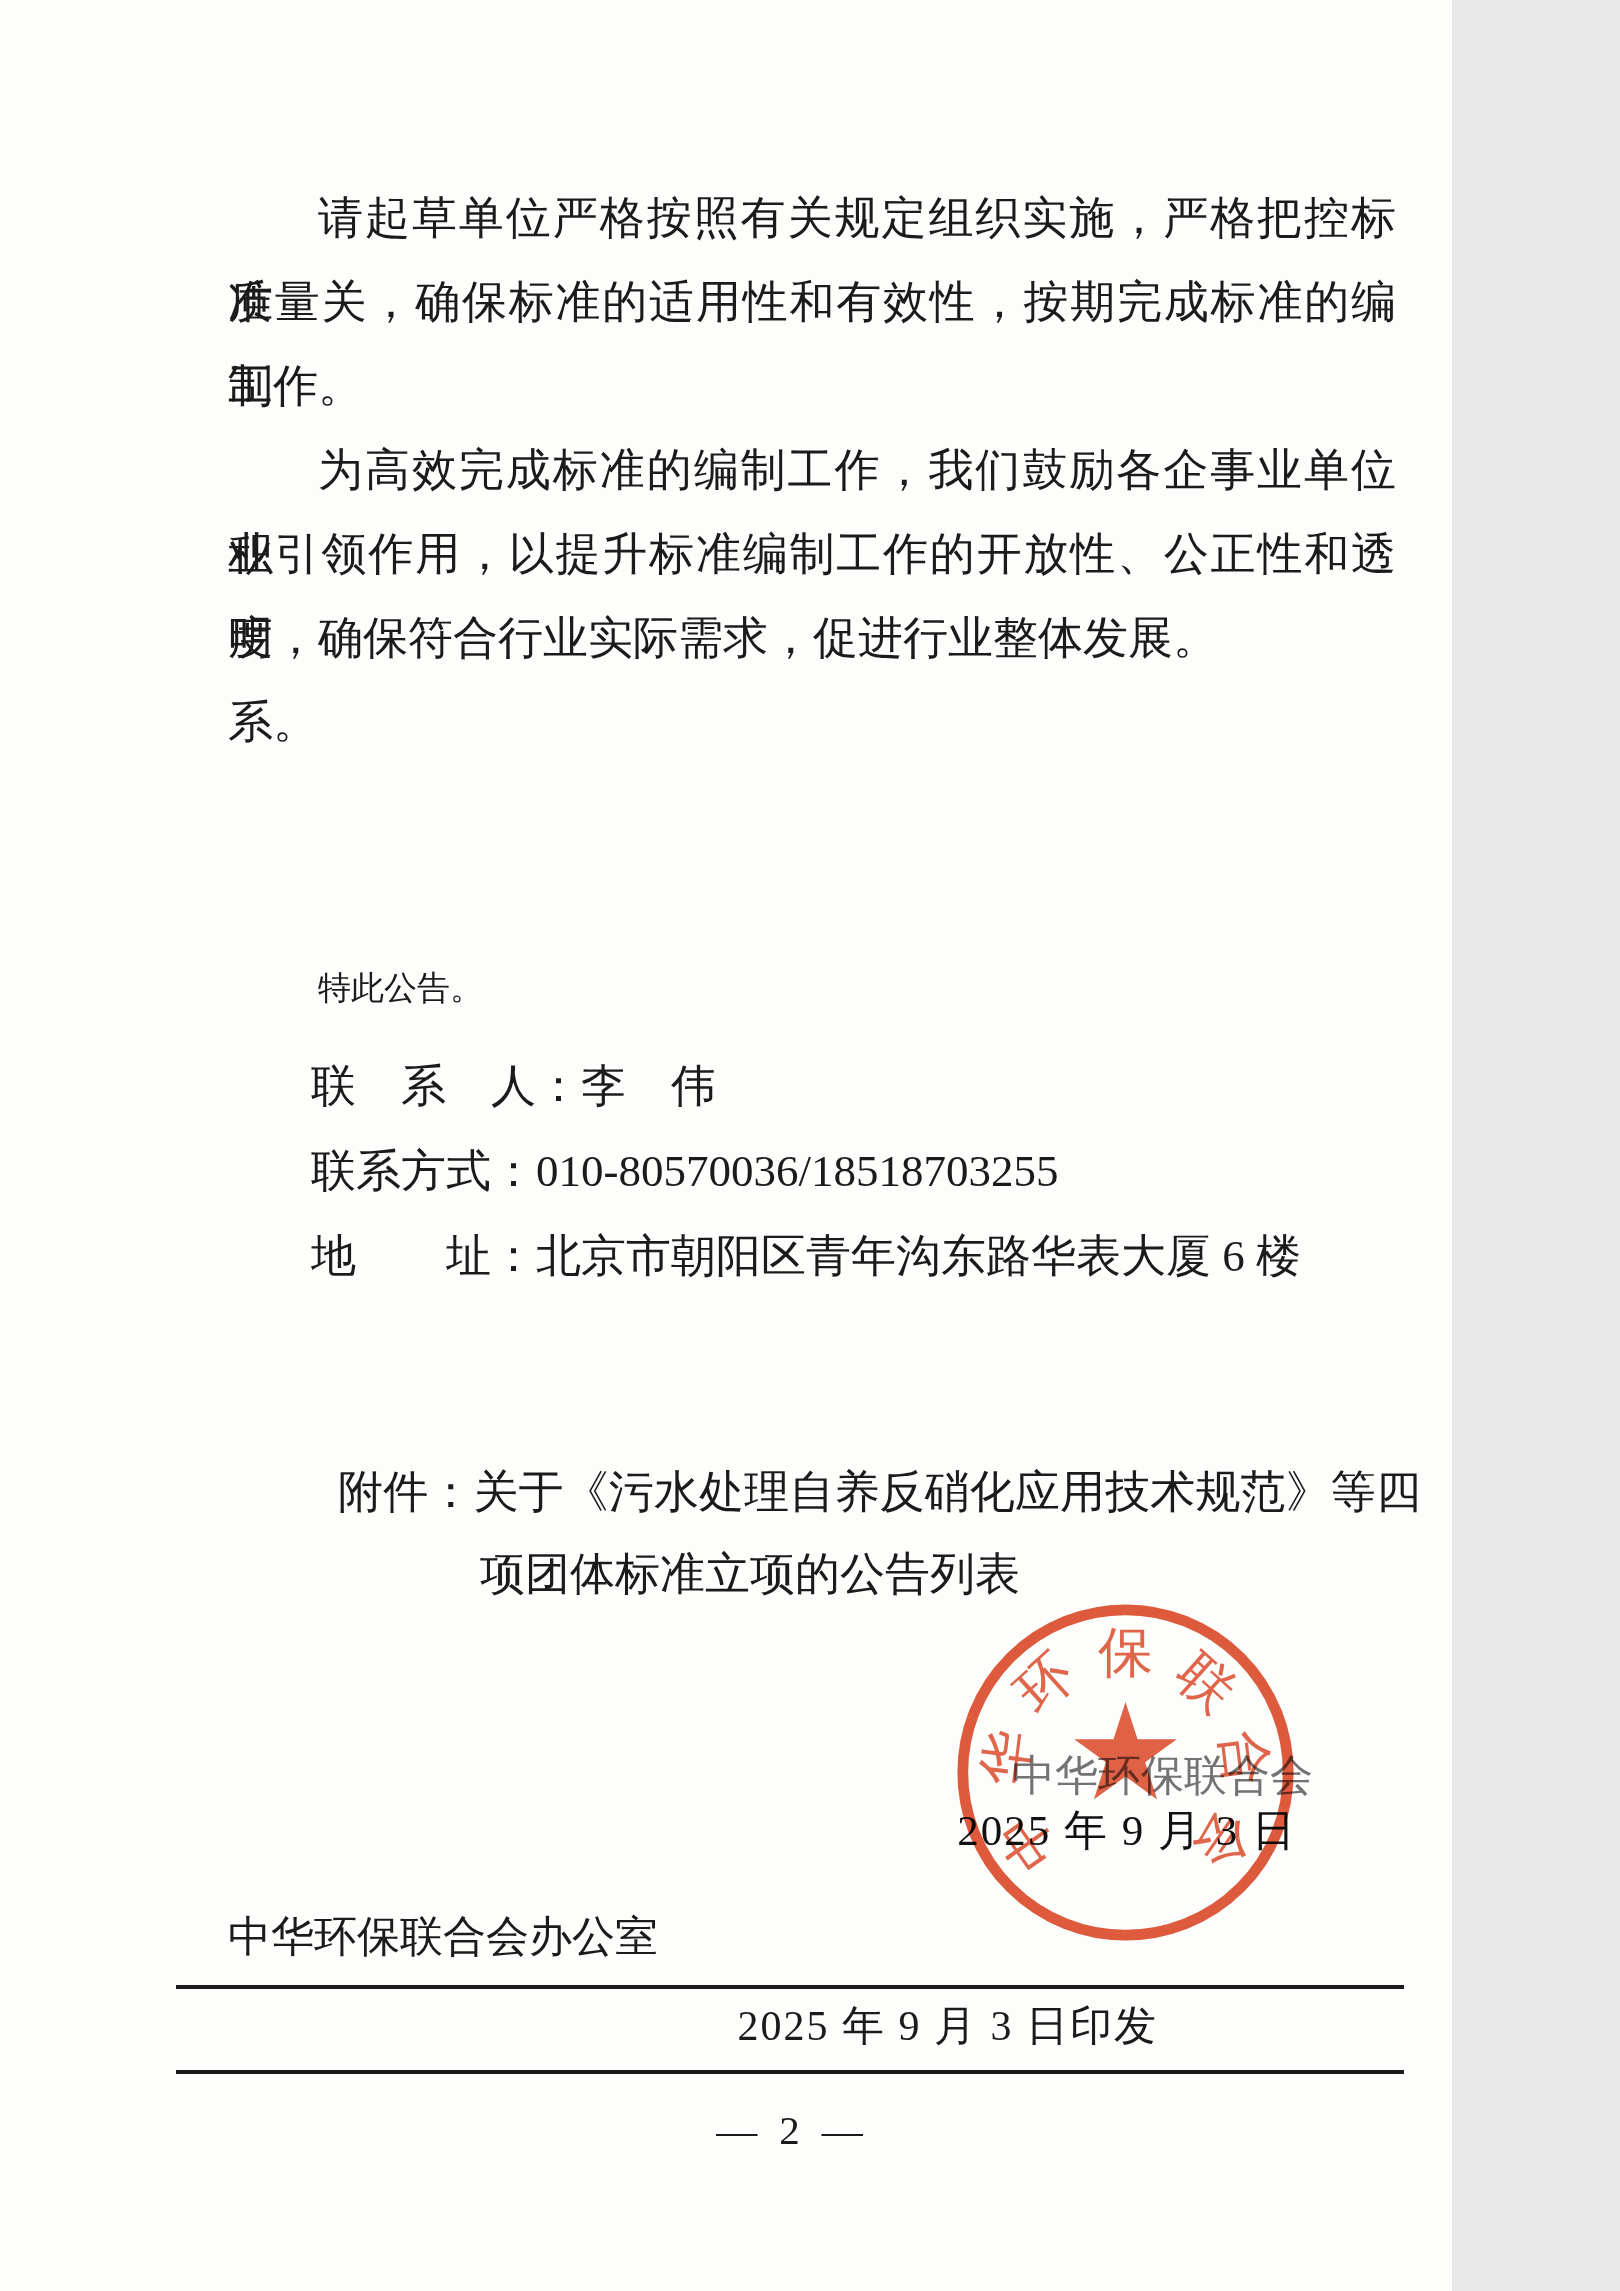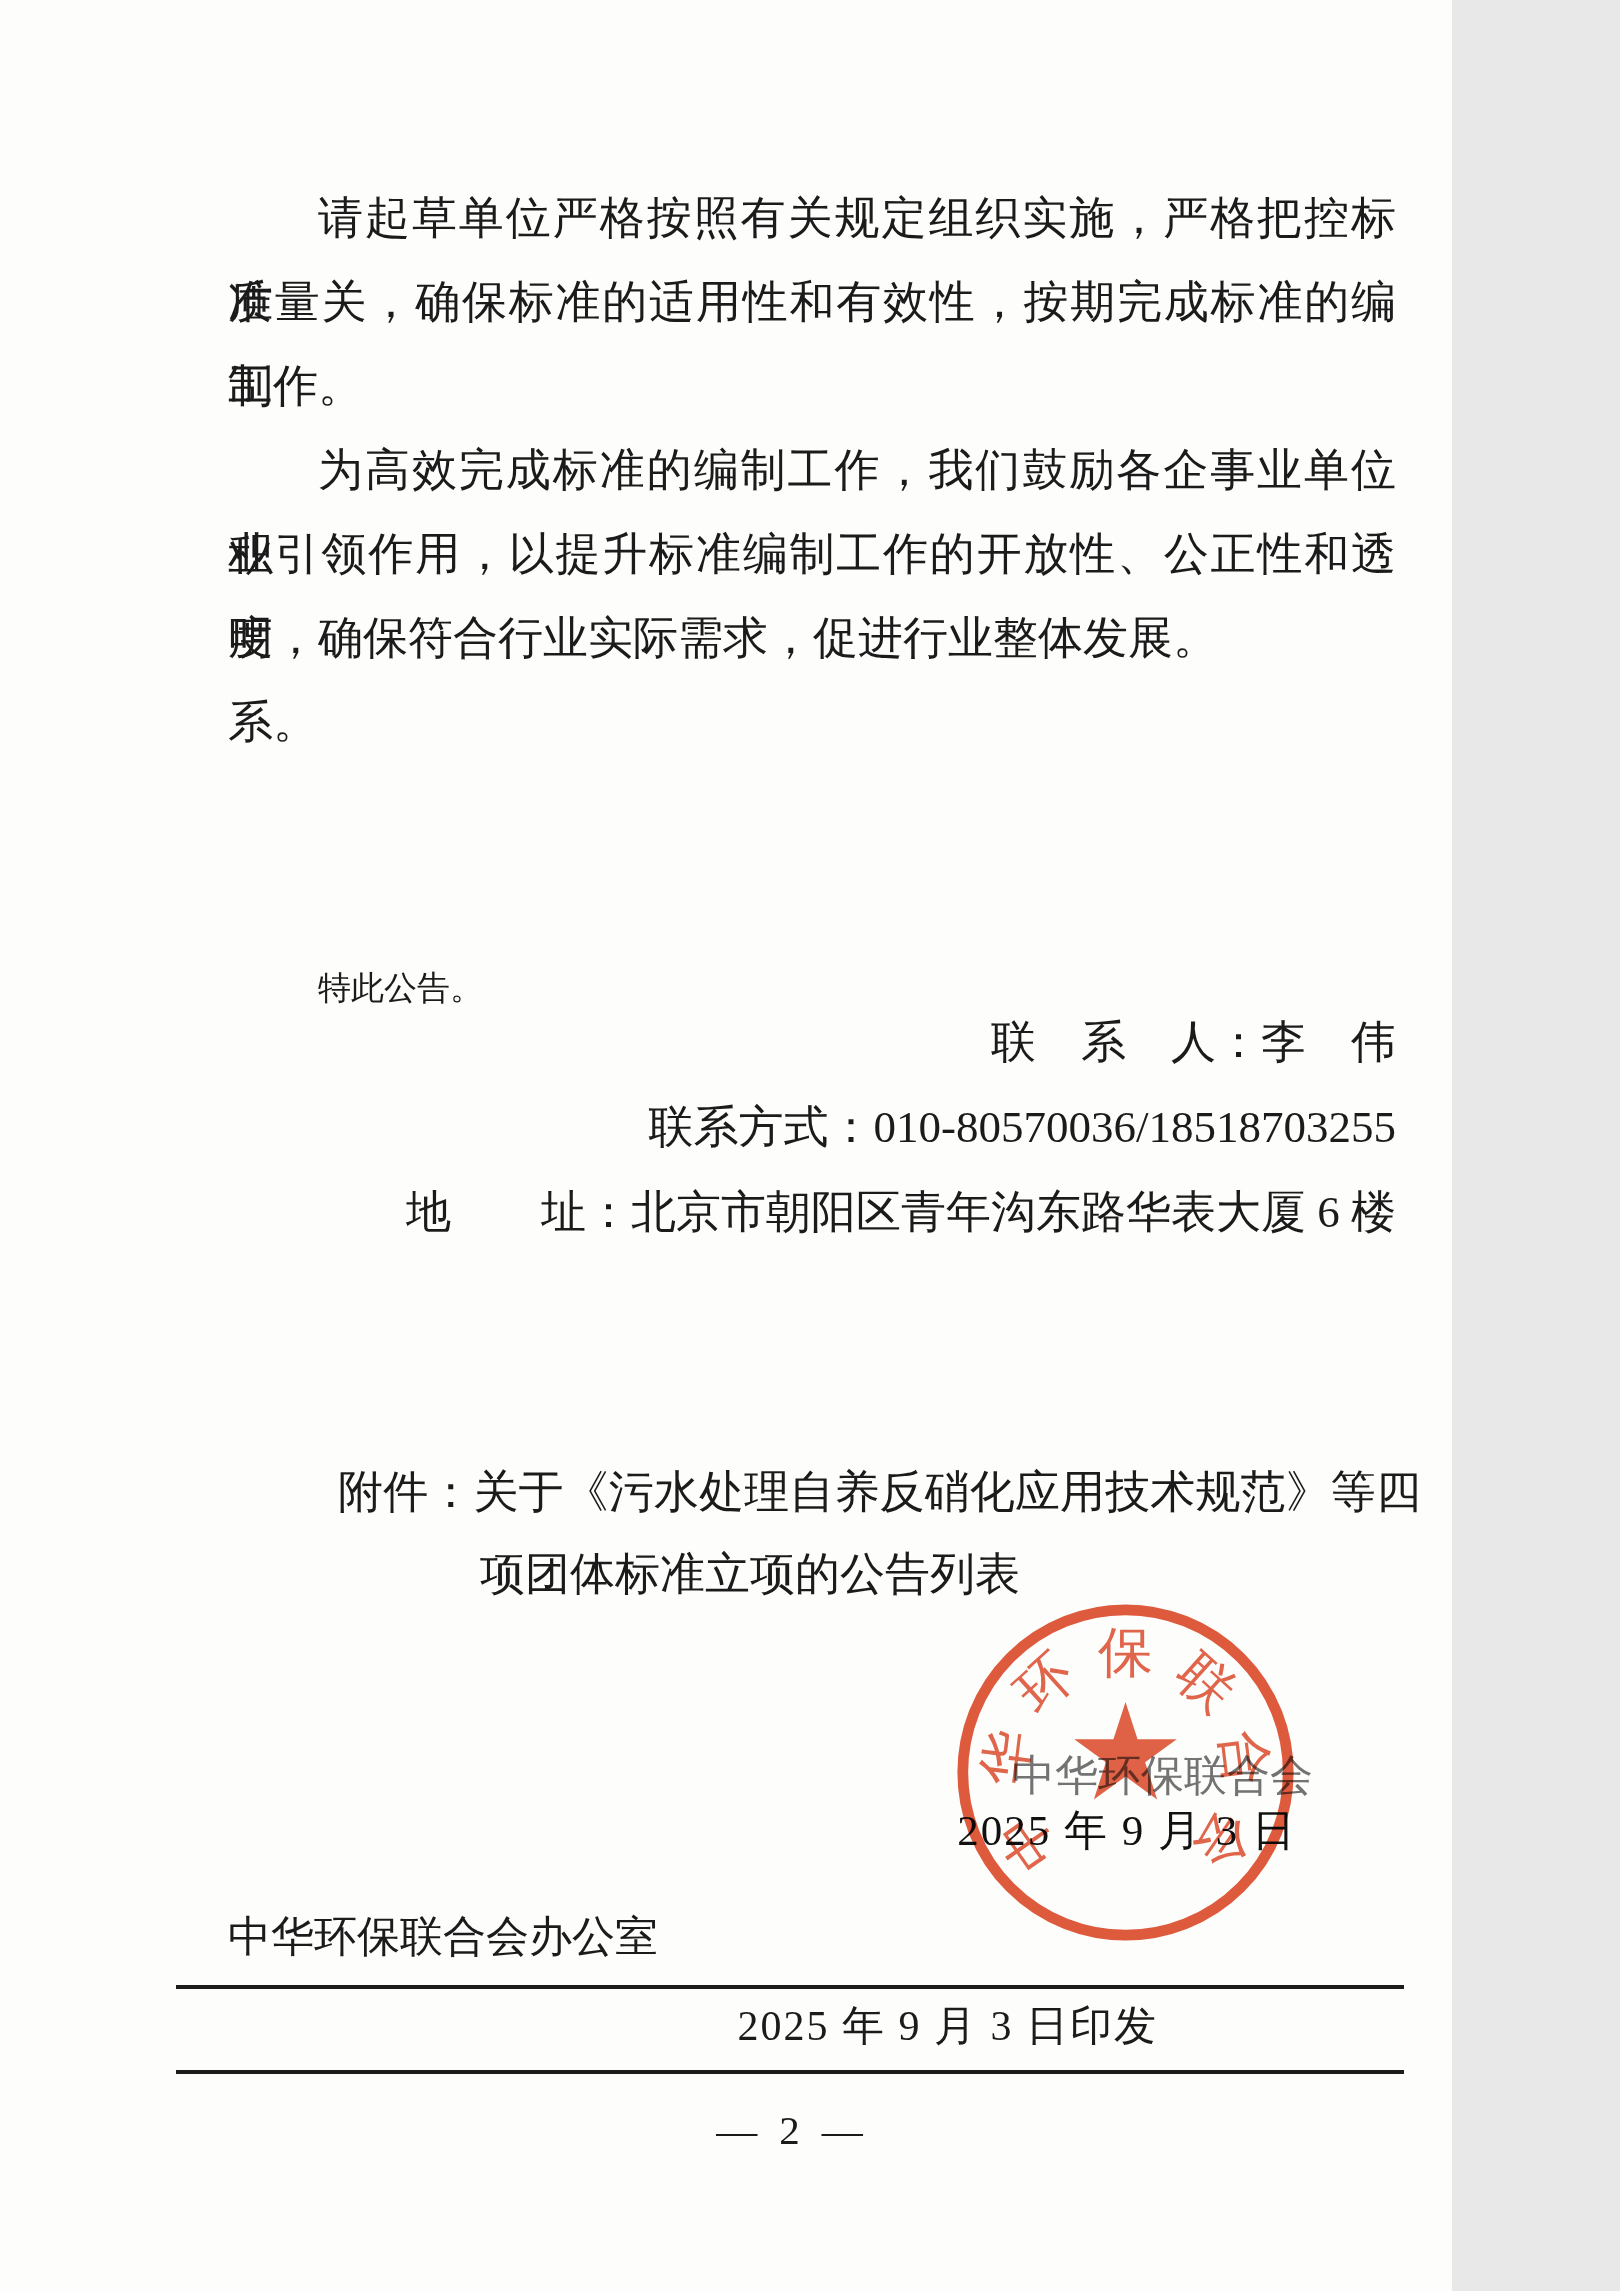--- a/index.html
+++ b/index.html
@@ -12,21 +12,21 @@
     overflow:hidden;
   }
   .abs{position:absolute;}
   
   .bodyblk{left:228px;top:176px;width:1168px;}
   .bline{font-size:45px;line-height:84px;height:84px;white-space:nowrap;}
   .jst{white-space:normal;text-align:justify;text-align-last:justify;}
   .ind{text-indent:90px;}
   .paragap{margin-top:19.6px;}
   .closingblk{left:228px;top:946px;width:1168px;font-size:33px;line-height:84px;text-indent:90px;}
-  .contactblk{left:228px;top:1000px;width:1168px;text-align:right;}
+  .contactblk{left:228px;top:1044px;width:1168px;}
   .cline{font-size:45px;line-height:85px;height:85px;text-indent:83px;white-space:nowrap;}
   .attachblk{left:314px;top:1451px;width:1083px;margin-left:24px;}
   .aline{font-size:45px;line-height:82px;height:82px;}
   .aline2{padding-left:142px;white-space:nowrap;}
   
   .sig-org{left:941px;top:1751px;width:372px;text-align:right;font-size:43px;line-height:49px;color:#737373;font-family:Liberation Serif, serif;}
   .sig-date{left:941px;top:1806px;width:372px;text-align:center;font-size:43px;line-height:49px;color:#111;letter-spacing:2px;}
   .sealsvg{left:952px;top:1599px;width:347px;height:347px;mix-blend-mode:multiply;opacity:.95;}
   
   .rule{left:176px;width:1228px;height:3.9px;background:#1c1c1c;}

